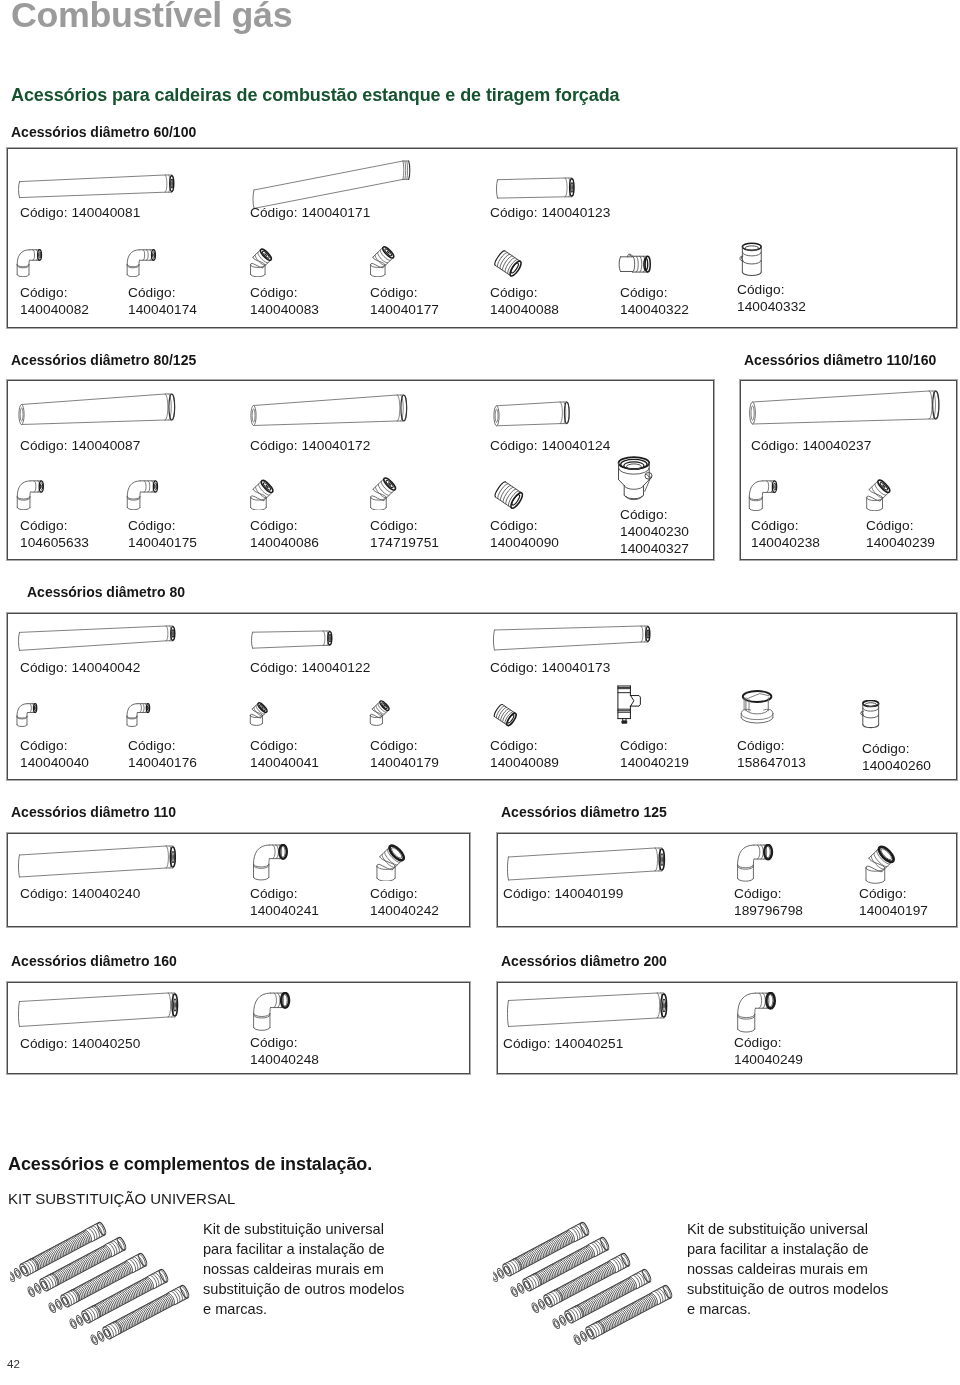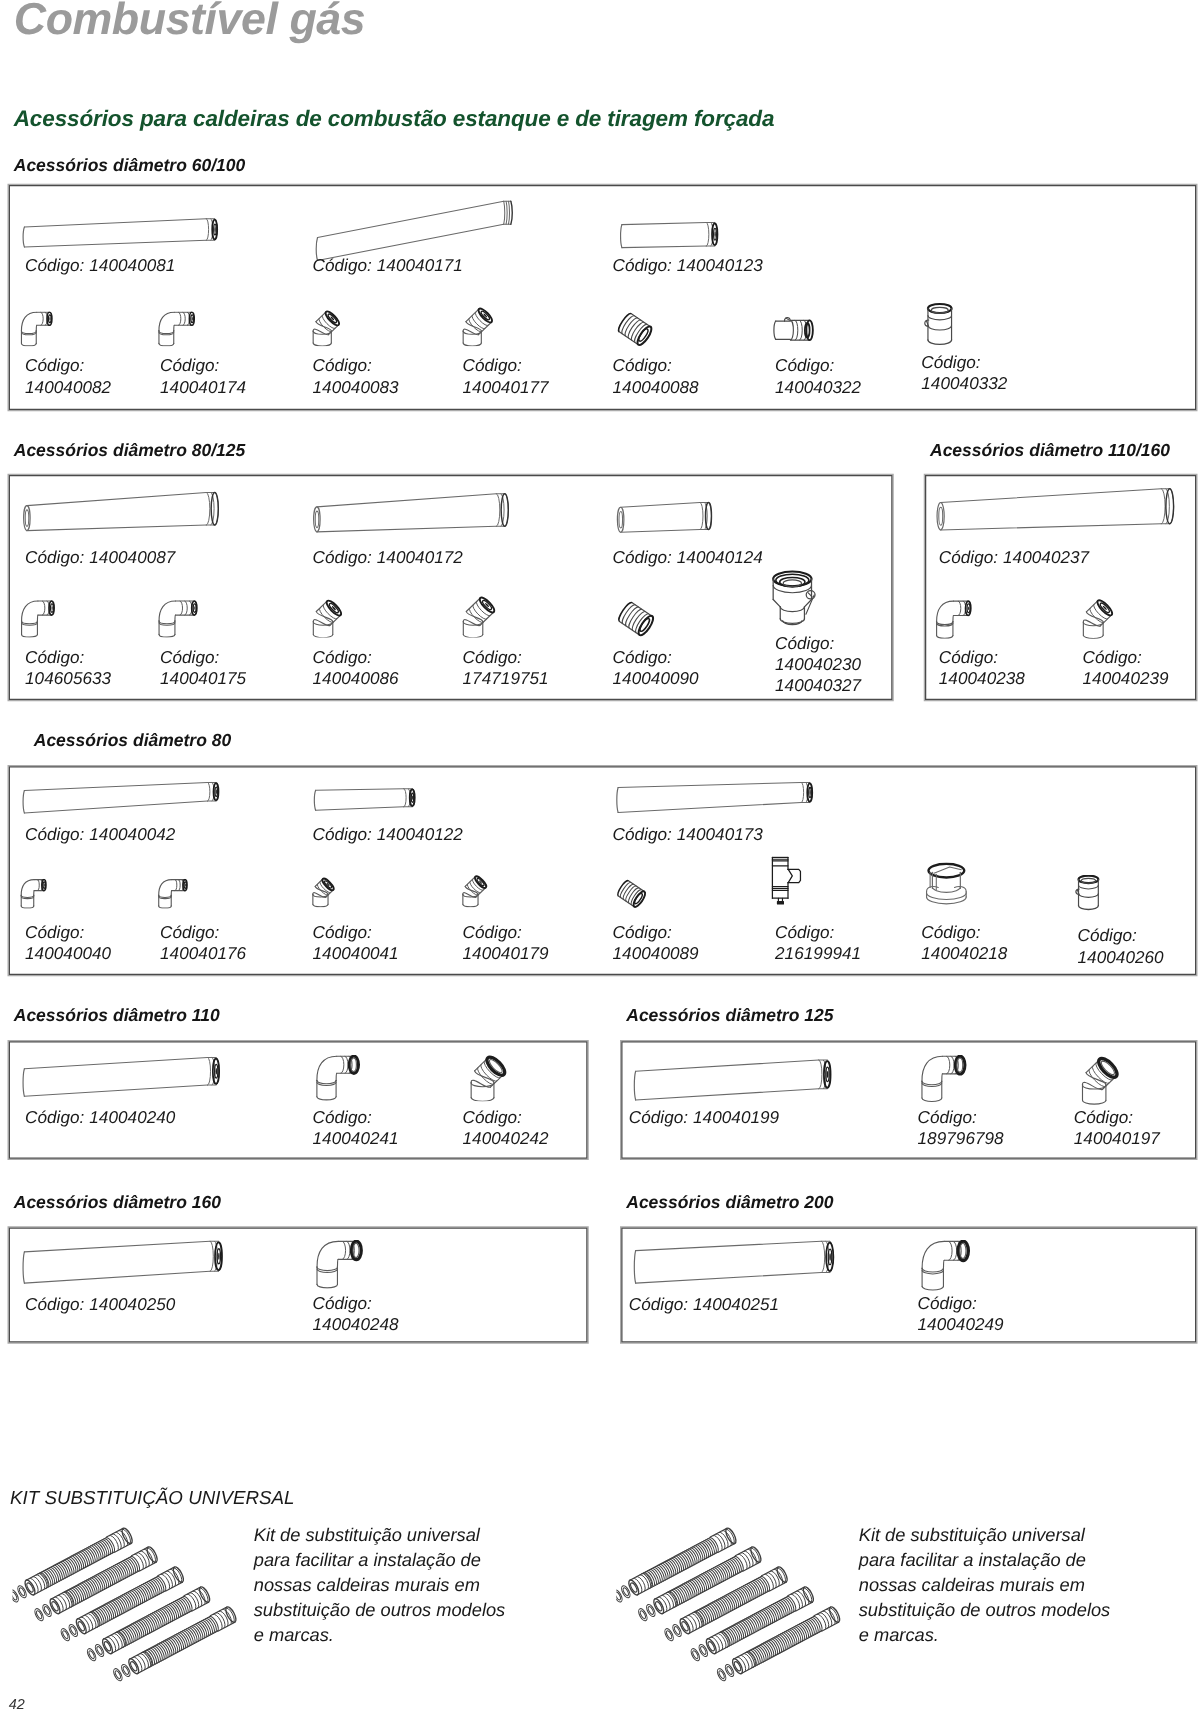--- a/index.html
+++ b/index.html
@@ -1,16 +1,16 @@
 <!DOCTYPE html>
 <html><head><meta charset="utf-8"><style>
   html,body{margin:0;padding:0;background:#ffffff;}
   body{width:960px;height:1385px;position:relative;overflow:hidden;
        font-family:"Liberation Sans",sans-serif;color:#1a1a1a;}
-  .page{position:absolute;left:0;top:0;width:960px;height:1385px;background:#fff;font-style:italic;}
+  .page{position:absolute;left:0;top:0;width:960px;height:1385px;background:#fff;}
   .t-main{position:absolute;left:11px;top:-5px;font-size:35.8px;line-height:41px;
           font-weight:bold;color:#9b9b9b;letter-spacing:-0.35px;}
   .t-sub{position:absolute;left:11px;top:29px;font-size:25.4px;line-height:30px;
          font-weight:bold;color:#151515;letter-spacing:-0.35px;}
   .t-sec{position:absolute;left:11px;top:84px;font-size:18px;line-height:22px;
          font-weight:bold;color:#14532d;letter-spacing:-0.1px;}
   .grp{position:absolute;font-size:14px;line-height:16px;font-weight:bold;color:#151515;}
   .box{position:absolute;border:1px solid #4a4a4a;box-sizing:border-box;background:#fff;box-shadow:0 0 0 1px rgba(120,120,120,0.62);}
   .cap{position:absolute;font-size:13.7px;line-height:17.1px;color:#1a1a1a;
        white-space:pre;letter-spacing:0.05px;}
@@ -575,40 +575,40 @@
         <path d="M 14.59 10.56 L 17.86 15.74 L 14.59 21.12" fill="none" stroke="#1c1c1c" stroke-width="1.00" stroke-linecap="round" stroke-linejoin="round"></path>
         <path d="M 1.92 24.19 L 14.40 24.19" fill="none" stroke="#1c1c1c" stroke-width="0.95" stroke-linecap="round" stroke-linejoin="round"></path>
         <path d="M 1.92 25.73 L 14.40 25.73" fill="none" stroke="#1c1c1c" stroke-width="0.95" stroke-linecap="round" stroke-linejoin="round"></path>
         <path d="M 1.92 27.26 L 14.40 27.26" fill="none" stroke="#1c1c1c" stroke-width="0.95" stroke-linecap="round" stroke-linejoin="round"></path>
         <path d="M 1.92 33.60 L 14.40 33.60" fill="none" stroke="#1c1c1c" stroke-width="1.00" stroke-linecap="round" stroke-linejoin="round"></path>
         <path d="M 6.72 33.60 L 6.72 36.29 L 9.98 36.29 L 9.98 33.60" fill="none" stroke="#1c1c1c" stroke-width="0.95" stroke-linecap="round" stroke-linejoin="round"></path>
         <path d="M 5.95 36.29 L 5.95 38.21 L 10.75 38.21 L 10.75 36.29 Z" fill="#1c1c1c" stroke="#1c1c1c" stroke-width="0.90" stroke-linecap="round" stroke-linejoin="round"></path>
       </svg>
     </div>
 <div class="cap" style="left:620px;top:737px"><span>Código:</span>
-<span>216199941</span></div>
+<span>140040219</span></div>
 <div class="art" style="left:735px;top:690px">
       <svg class="art-svg" width="44.2" height="44.2" viewBox="0 0 44.2 44.2" xmlns="http://www.w3.org/2000/svg">
         <ellipse cx="22.10" cy="6.50" rx="14.30" ry="5.46" fill="none" stroke="#1c1c1c" stroke-width="1.90"></ellipse>
         <path d="M 12.22 8.58 L 24.70 3.64 L 34.06 5.72" fill="none" stroke="#6a6a6a" stroke-width="0.85" stroke-linecap="round" stroke-linejoin="round"></path>
         <path d="M 10.92 7.80 L 10.92 20.80" fill="none" stroke="#6a6a6a" stroke-width="0.95" stroke-linecap="round" stroke-linejoin="round"></path>
         <path d="M 33.28 7.80 L 33.28 20.80" fill="none" stroke="#6a6a6a" stroke-width="0.95" stroke-linecap="round" stroke-linejoin="round"></path>
         <path d="M 10.92 19.50 A 11.18 4.42 0 0 0 33.28 19.50" fill="none" stroke="#6a6a6a" stroke-width="0.90" stroke-linecap="round" stroke-linejoin="round"></path>
         <path d="M 14.04 9.36 L 14.04 21.58" fill="none" stroke="#6a6a6a" stroke-width="0.85" stroke-linecap="round" stroke-linejoin="round"></path>
         <path d="M 9.10 7.80 L 9.10 20.02" fill="none" stroke="#6a6a6a" stroke-width="0.85" stroke-linecap="round" stroke-linejoin="round"></path>
         <path d="M 6.24 23.40 C 6.24 18.98 12.22 18.46 15.60 20.02" fill="none" stroke="#6a6a6a" stroke-width="0.90" stroke-linecap="round" stroke-linejoin="round"></path>
         <path d="M 37.96 23.40 C 37.96 18.98 31.98 18.46 28.60 20.02" fill="none" stroke="#6a6a6a" stroke-width="0.90" stroke-linecap="round" stroke-linejoin="round"></path>
         <path d="M 6.24 23.40 L 6.24 27.56" fill="none" stroke="#6a6a6a" stroke-width="0.90" stroke-linecap="round" stroke-linejoin="round"></path>
         <path d="M 37.96 23.40 L 37.96 27.56" fill="none" stroke="#6a6a6a" stroke-width="0.90" stroke-linecap="round" stroke-linejoin="round"></path>
         <path d="M 6.24 27.56 A 15.86 5.46 0 0 0 37.96 27.56" fill="none" stroke="#6a6a6a" stroke-width="1.00" stroke-linecap="round" stroke-linejoin="round"></path>
         <path d="M 6.24 24.18 A 15.86 5.46 0 0 0 37.96 24.18" fill="none" stroke="#6a6a6a" stroke-width="0.85" stroke-linecap="round" stroke-linejoin="round"></path>
       </svg>
     </div>
 <div class="cap" style="left:737px;top:737px"><span>Código:</span>
-<span>140040218</span></div>
+<span>158647013</span></div>
 <div class="art" style="left:860px;top:700px">
       <svg class="art-svg" width="20.1" height="29.4" viewBox="0 0 20.1 29.4" xmlns="http://www.w3.org/2000/svg">
         <ellipse cx="10.74" cy="3.51" rx="7.92" ry="2.99" fill="none" stroke="#1c1c1c" stroke-width="1.70"></ellipse>
         <ellipse cx="10.74" cy="4.66" rx="5.70" ry="1.91" fill="none" stroke="#4a4a4a" stroke-width="1.00"></ellipse>
         <path d="M 2.82 3.51 L 2.82 24.63" fill="none" stroke="#4a4a4a" stroke-width="0.95" stroke-linecap="round" stroke-linejoin="round"></path>
         <path d="M 18.66 3.51 L 18.66 24.63" fill="none" stroke="#4a4a4a" stroke-width="0.95" stroke-linecap="round" stroke-linejoin="round"></path>
         <path d="M 2.82 24.63 A 7.92 2.99 0 0 0 18.66 24.63" fill="none" stroke="#4a4a4a" stroke-width="1.05" stroke-linecap="round" stroke-linejoin="round"></path>
         <path d="M 2.82 8.16 A 7.92 2.99 0 0 0 18.66 8.16" fill="none" stroke="#4a4a4a" stroke-width="0.85" stroke-linecap="round" stroke-linejoin="round"></path>
         <path d="M 2.82 14.92 A 7.92 2.99 0 0 0 18.66 14.92" fill="none" stroke="#4a4a4a" stroke-width="0.90" stroke-linecap="round" stroke-linejoin="round"></path>
         <path d="M 3.34 11.22 C -0.18 11.40 -0.18 15.27 3.34 15.45" fill="none" stroke="#4a4a4a" stroke-width="0.95" stroke-linecap="round" stroke-linejoin="round"></path>
@@ -796,20 +796,21 @@
         <path d="M 19.32 16.24 L 34.02 16.24" fill="none" stroke="#5a5a5a" stroke-width="0.90" stroke-linecap="round" stroke-linejoin="round"></path>
         <path d="M 23.00 1.12 A 2.66 7.56 0 0 1 23.00 16.24" fill="none" stroke="#5a5a5a" stroke-width="0.80" stroke-linecap="round" stroke-linejoin="round"></path>
         <path d="M 26.67 1.12 A 2.66 7.56 0 0 1 26.67 16.24" fill="none" stroke="#5a5a5a" stroke-width="0.80" stroke-linecap="round" stroke-linejoin="round"></path>
         <path d="M 30.34 1.12 A 2.66 7.56 0 0 1 30.34 16.24" fill="none" stroke="#5a5a5a" stroke-width="0.80" stroke-linecap="round" stroke-linejoin="round"></path>
         <ellipse cx="34.58" cy="8.68" rx="4.12" ry="7.71" fill="none" stroke="#1c1c1c" stroke-width="2.66"></ellipse>
         <ellipse cx="34.30" cy="8.68" rx="2.53" ry="6.05" fill="none" stroke="#5a5a5a" stroke-width="0.90"></ellipse>
       </svg>
     </div>
 <div class="cap" style="left:734px;top:1034px"><span>Código:</span>
 <span>140040249</span></div>
+<div class="t-kit-h" style="left:8px;top:1154px">Acessórios e complementos de instalação.</div>
 <div class="kit-l" style="left:8px;top:1190px">KIT SUBSTITUIÇÃO UNIVERSAL</div>
 <div class="art" style="left:10px;top:1175px">
       <svg class="art-svg" width="200.0" height="175.0" viewBox="0 0 200.0 175.0" xmlns="http://www.w3.org/2000/svg">
         <g transform="scale(1)">
           <g transform="translate(14.0 95.0)">
             <g transform="rotate(-28.00)">
               <path d="M 0.00 -6.60 L 11.00 -6.60" fill="none" stroke="#3f3f3f" stroke-width="0.90" stroke-linecap="round" stroke-linejoin="round"></path>
               <path d="M 0.00 6.60 L 11.00 6.60" fill="none" stroke="#3f3f3f" stroke-width="0.90" stroke-linecap="round" stroke-linejoin="round"></path>
               <ellipse cx="0.00" cy="0.00" rx="2.77" ry="6.60" fill="none" stroke="#3f3f3f" stroke-width="1.10"></ellipse>
               <ellipse cx="0.00" cy="0.00" rx="1.72" ry="4.09" fill="none" stroke="#3f3f3f" stroke-width="0.90"></ellipse>

